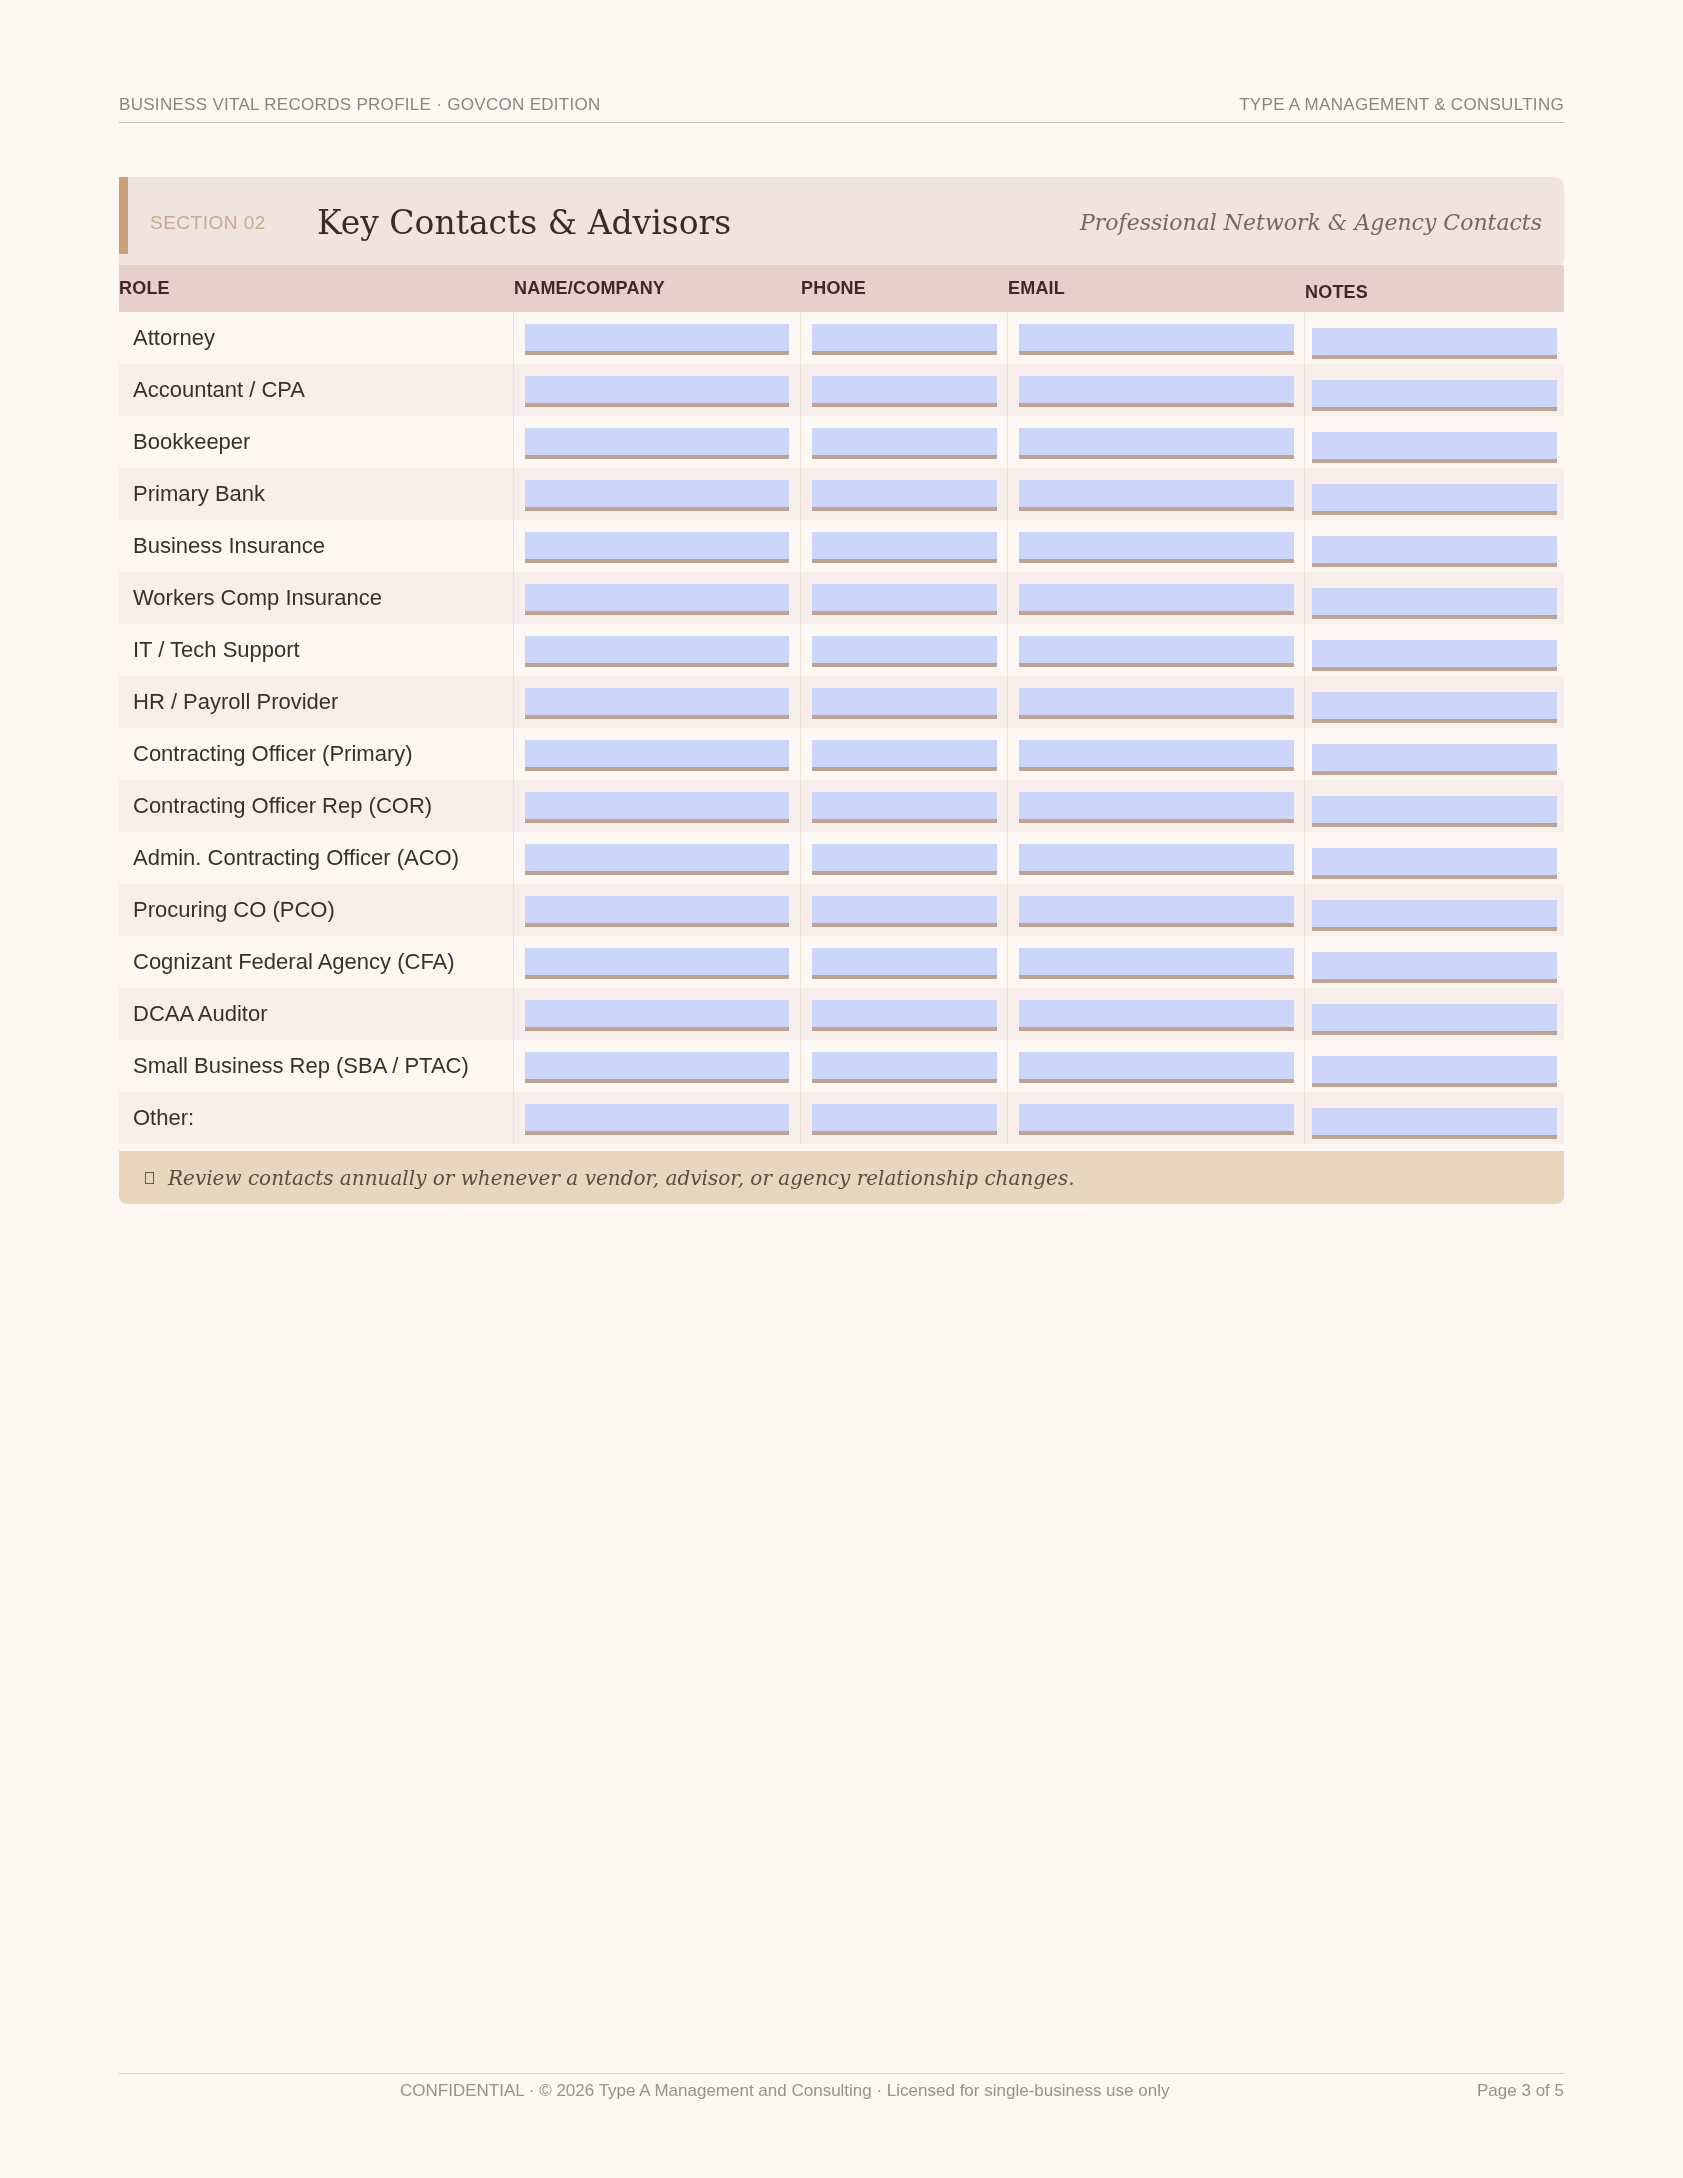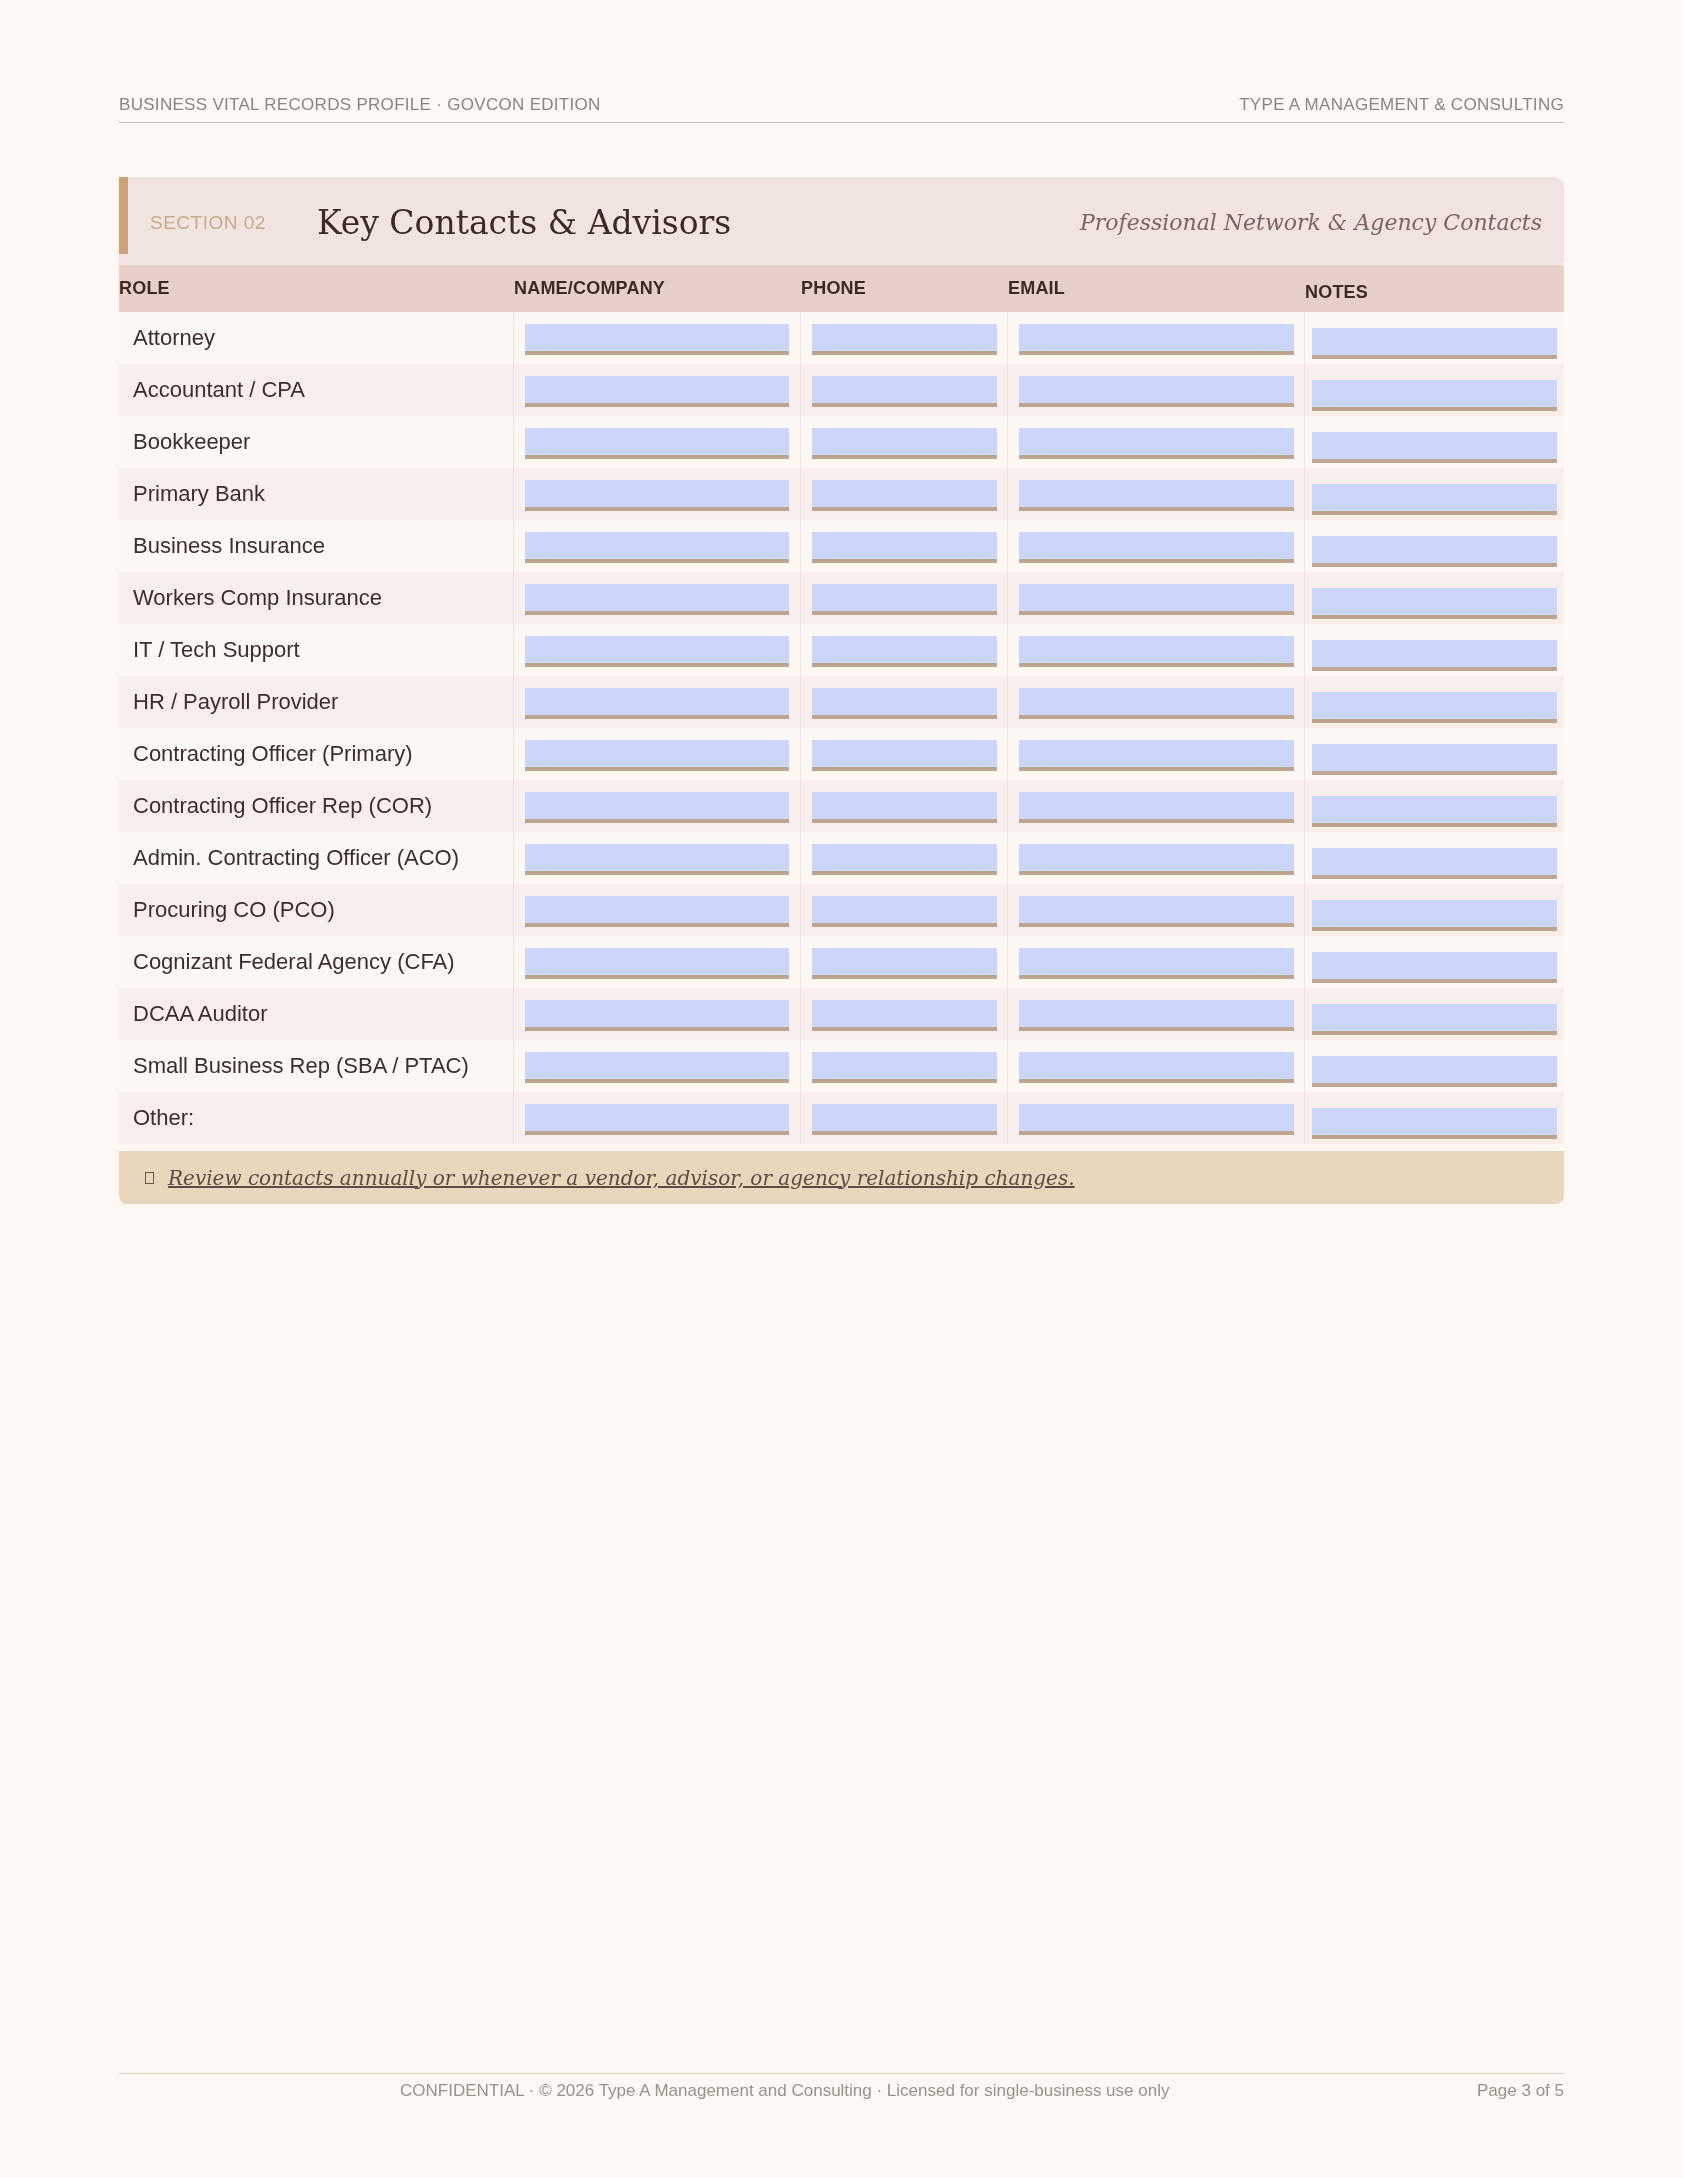--- a/index.html
+++ b/index.html
@@ -85,21 +85,21 @@
     .note {
       position: absolute; left: 119px; top: 1151px; width: 1445px; height: 53px;
       background: #e8d7bc; border-radius: 0 0 8px 8px;
       display: flex; align-items: center; padding-left: 26px;
     }
     .note-icon {
       width: 9px; height: 12px; border: 1.5px solid #6b5a4c; margin-right: 14px;
     }
     .note-text {
       font-family: "DejaVu Serif", "Liberation Serif", serif;
-      font-style: italic; font-size: 20px; color: #5d4c40; text-decoration: underline;
+      font-style: italic; font-size: 20px; color: #5d4c40;
     }
     .footer {
       position: absolute; left: 119px; top: 2073px; width: 1445px; height: 40px;
       border-top: 1.5px solid #dccfc4;
     }
     .footer-center {
       position: absolute; left: 281px; top: 7px; font-size: 17px; color: #9a918a;
     }
     .footer-page {
       position: absolute; right: 0; top: 7px; font-size: 17px; color: #9a918a;

